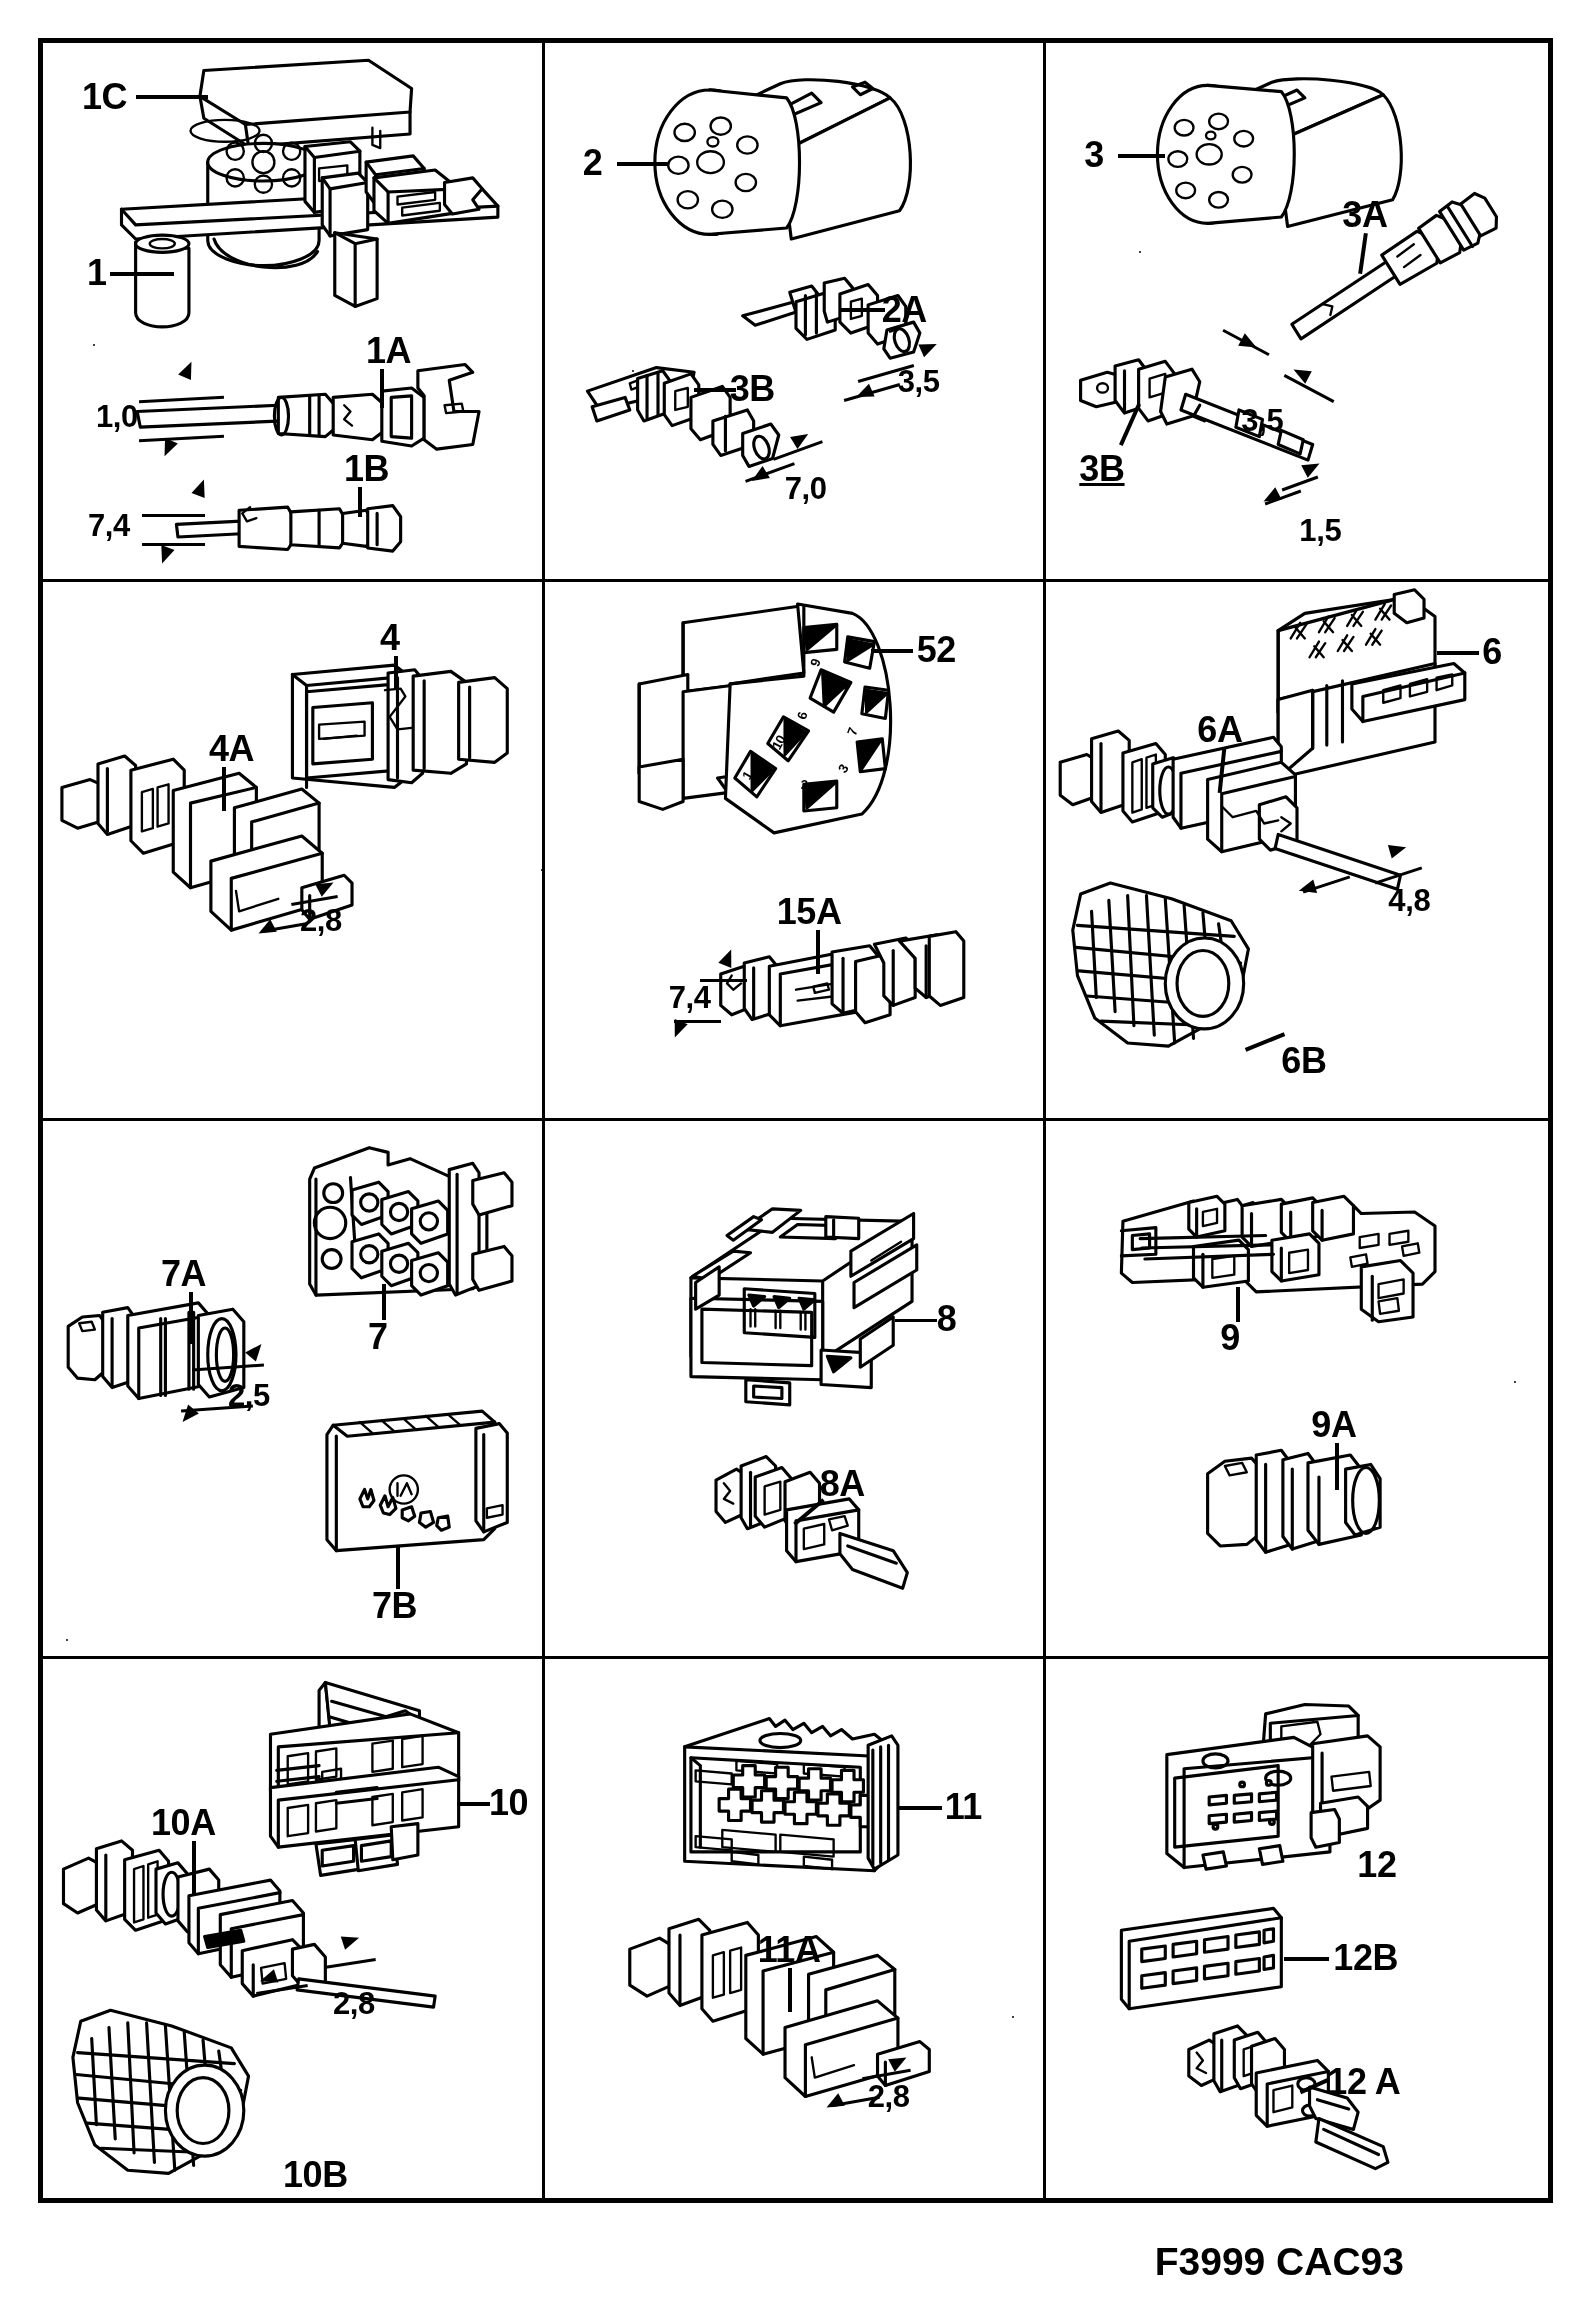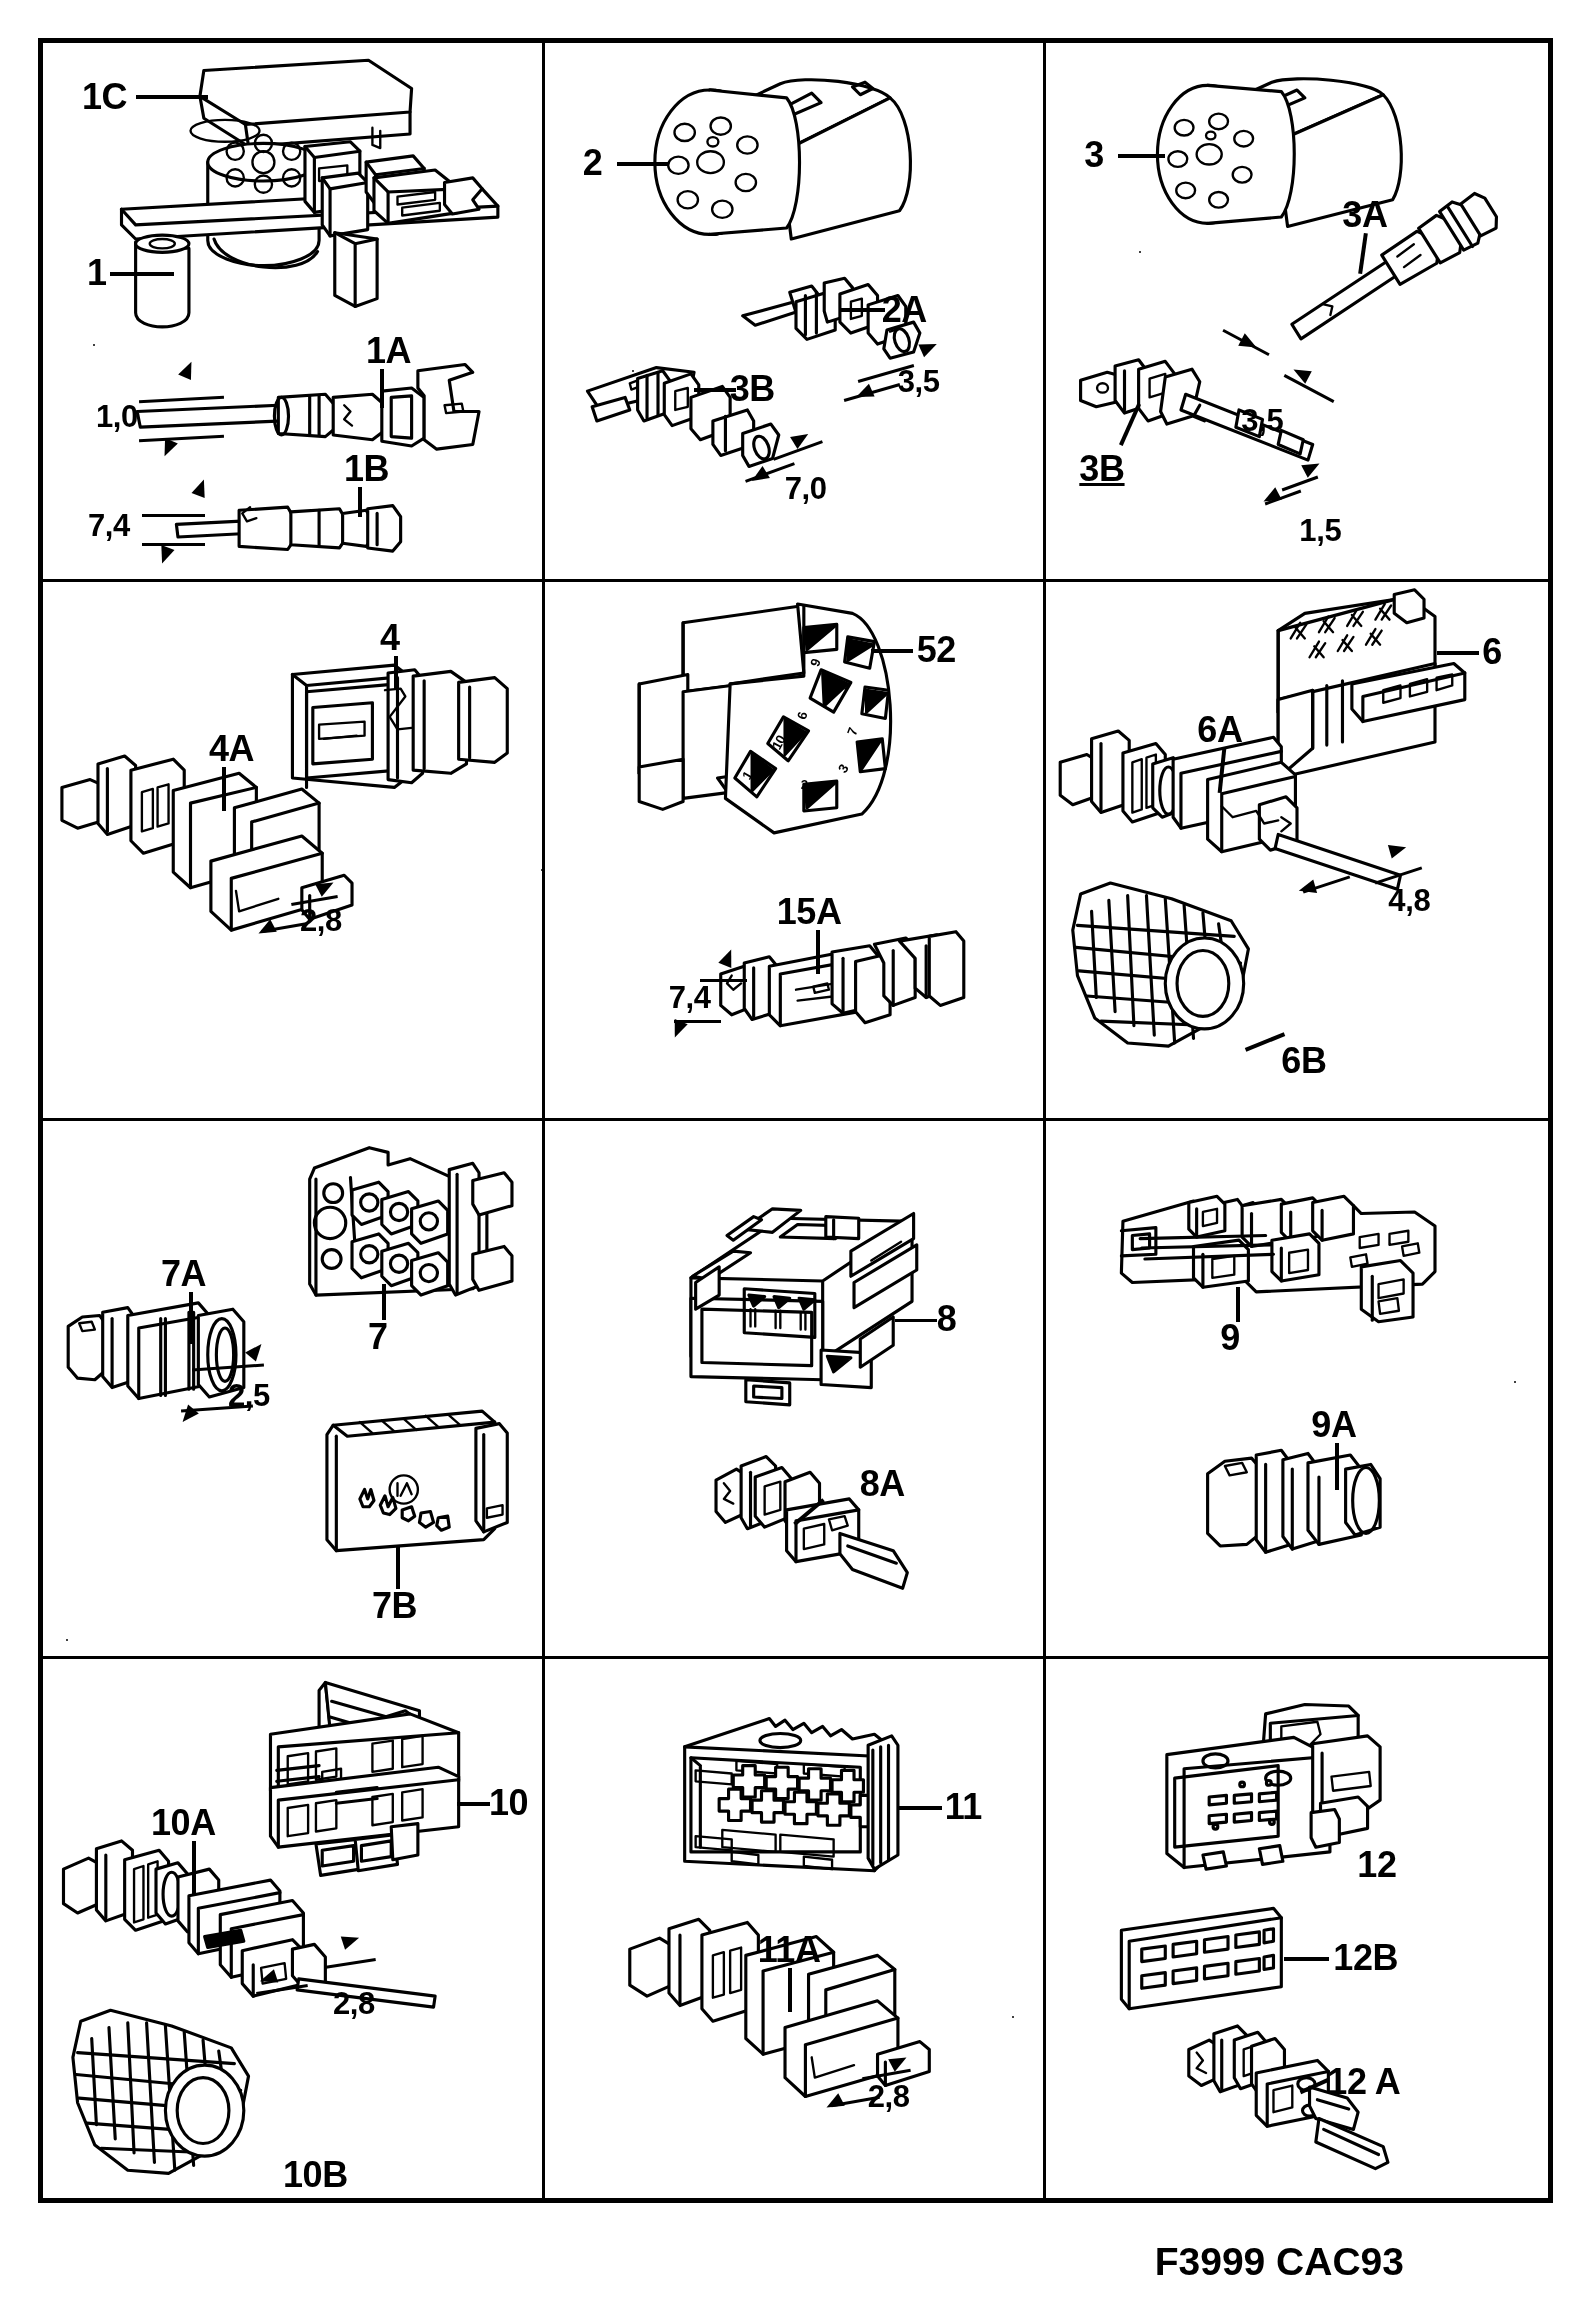--- a/index.html
+++ b/index.html
@@ -641,21 +641,21 @@
         <path class="nf" d="M320 510 L320 562 M320 510 L400 496"></path>
         <path class="nf thin" d="M330 520 L356 514 L356 540 L330 546 Z"></path>
         <path class="nf thin" d="M362 508 L382 504 L386 516 L366 522 Z"></path>
         <path d="M376 526 L444 548 L462 576 L456 596 L392 572 L376 552 Z"></path>
         <path class="nf" d="M386 542 L448 564"></path>
       </svg>
 
       <span class="lbl big" style="left:392px;top:180px;">8</span>
       <div class="lead h" style="left:350px;top:198px;width:42px;"></div>
 
-      <span class="lbl big" style="left:275px;top:345px;margin-left:40px;">8A</span>
+      <span class="lbl big" style="left:275px;top:345px;">8A</span>
       <div class="lead h" style="left:245px;top:389px;width:38px;transform:rotate(-40deg);"></div>
     </div>
 
     <div class="cell r3 c3">
       <svg class="art" width="502" height="541" viewBox="0 0 640 690">
 
         <path d="M98 128 L188 102 L200 110 L244 100 L250 108 L264 104 L272 116 L392 108 L402 118 L470 116 L496 134 L496 192 L480 208 L268 218 L250 200 L110 206 L96 194 Z"></path>
         <path class="nf" d="M96 140 L140 136 L140 170 L96 172"></path>
         <path class="nf" d="M110 146 L132 144 L132 162 L110 164 Z"></path>
         <path d="M182 104 L218 96 L228 106 L228 140 L192 148 L182 138 Z"></path>

